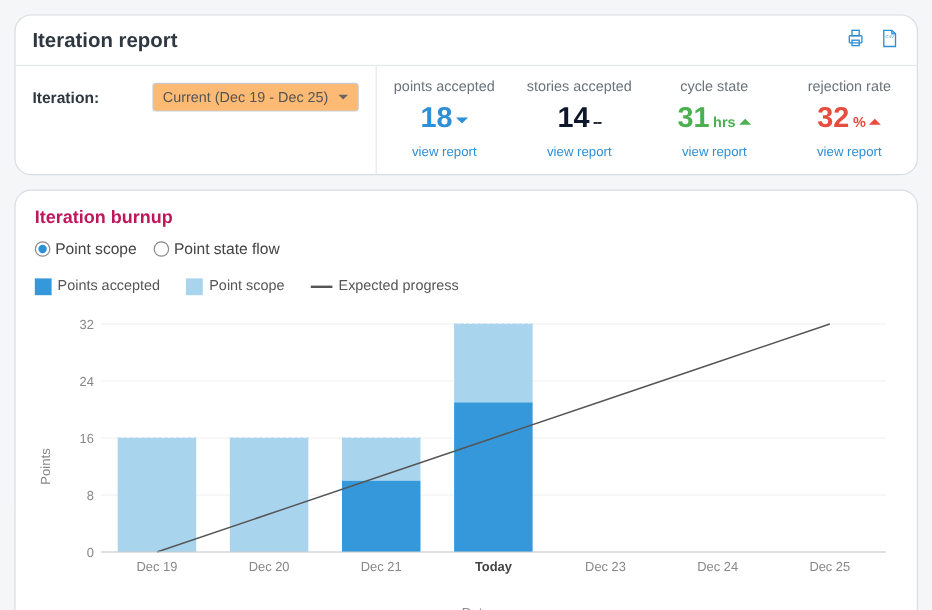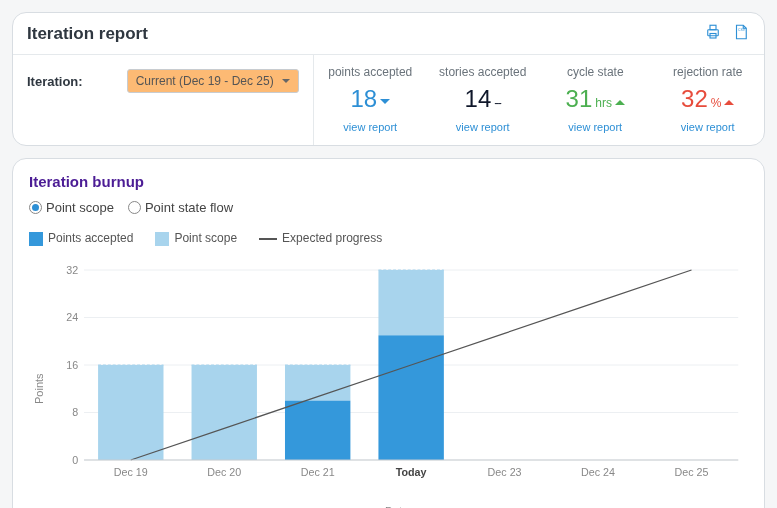--- a/index.html
+++ b/index.html
@@ -15,31 +15,31 @@
   .ctrl-label { font-weight: 600; color: #2f3740; margin-right: 8px; font-size: 13px; }
   .select { flex: 1; border: 1px solid #c8ccd0; border-radius: 3px; padding: 4px 22px 4px 8px; font-size: 12px; color: #555; background: #fdba74; position: relative; max-width: 190px; }
   .select::after { content: ""; position: absolute; right: 8px; top: 50%; margin-top: -2px; border: 4px solid transparent; border-top-color: #666; }
   .radio-group { display: flex; gap: 14px; }
   .radio { display: flex; align-items: center; gap: 4px; cursor: pointer; font-size: 13px; color: #444; }
   .radio .dot { width: 13px; height: 13px; border: 1px solid #888; border-radius: 50%; display: inline-flex; align-items: center; justify-content: center; }
   .radio.selected .dot::after { content: ""; width: 7px; height: 7px; background: #2d8fd5; border-radius: 50%; }
   .metrics { flex: 1; display: flex; border-left: 1px solid #e5e9ec; }
   .metric { flex: 1; text-align: center; padding: 10px 6px 12px; position: relative; }
   .metric-label { font-size: 12px; color: #6a737b; margin-bottom: 6px; }
-  .metric-value { font-size: 24px; font-weight: 400; display: inline-flex; align-items: baseline; gap: 3px; }
+  .metric-value { font-size: 24px; font-weight: 700; display: inline-flex; align-items: baseline; gap: 3px; }
   .metric-unit { font-size: 12px; }
   .tri-down { display:inline-block; border:5px solid transparent; border-top-color: currentColor; transform: translateY(2px);}
   .tri-up { display:inline-block; border:5px solid transparent; border-bottom-color: currentColor; transform: translateY(-2px);}
   .metric-link { display: block; margin-top: 8px; font-size: 11px; color: #2d8fd5; text-decoration: none; }
   .c-blue { color: #2d8fd5; }
   .c-gray { color: #0f172a; }
   .c-green { color: #4caf50; }
   .c-red { color: #e74c3c; }
   .burnup-body { padding: 14px 16px 10px; }
-  .burnup-title { font-size: 15px; font-weight: 600; color: #4c1d95; margin-bottom: 10px; }
+  .burnup-title { font-size: 15px; font-weight: 600; color: #be185d; margin-bottom: 10px; }
   .legend { display: flex; gap: 22px; align-items: center; margin: 16px 0 14px; font-size: 12px; color: #555; }
   .swatch { width: 14px; height: 14px; display: inline-block; vertical-align: middle; margin-right: 5px; }
   .sw-accepted { background: #3498db; }
   .sw-scope { background: #a8d4ed; }
   .swatch-line { width: 18px; border-top: 2px solid #555; display: inline-block; vertical-align: middle; margin-right: 5px; }
   .chart-wrap { display: flex; }
   .ylabel { writing-mode: vertical-rl; transform: rotate(180deg); font-size: 11px; color: #888; text-align: center; padding-right: 4px; }
   .chart { flex: 1; }
   svg.chart-svg { width: 100%; height: 240px; }
   .grid line { stroke: #eceff2; stroke-width: 1; }

